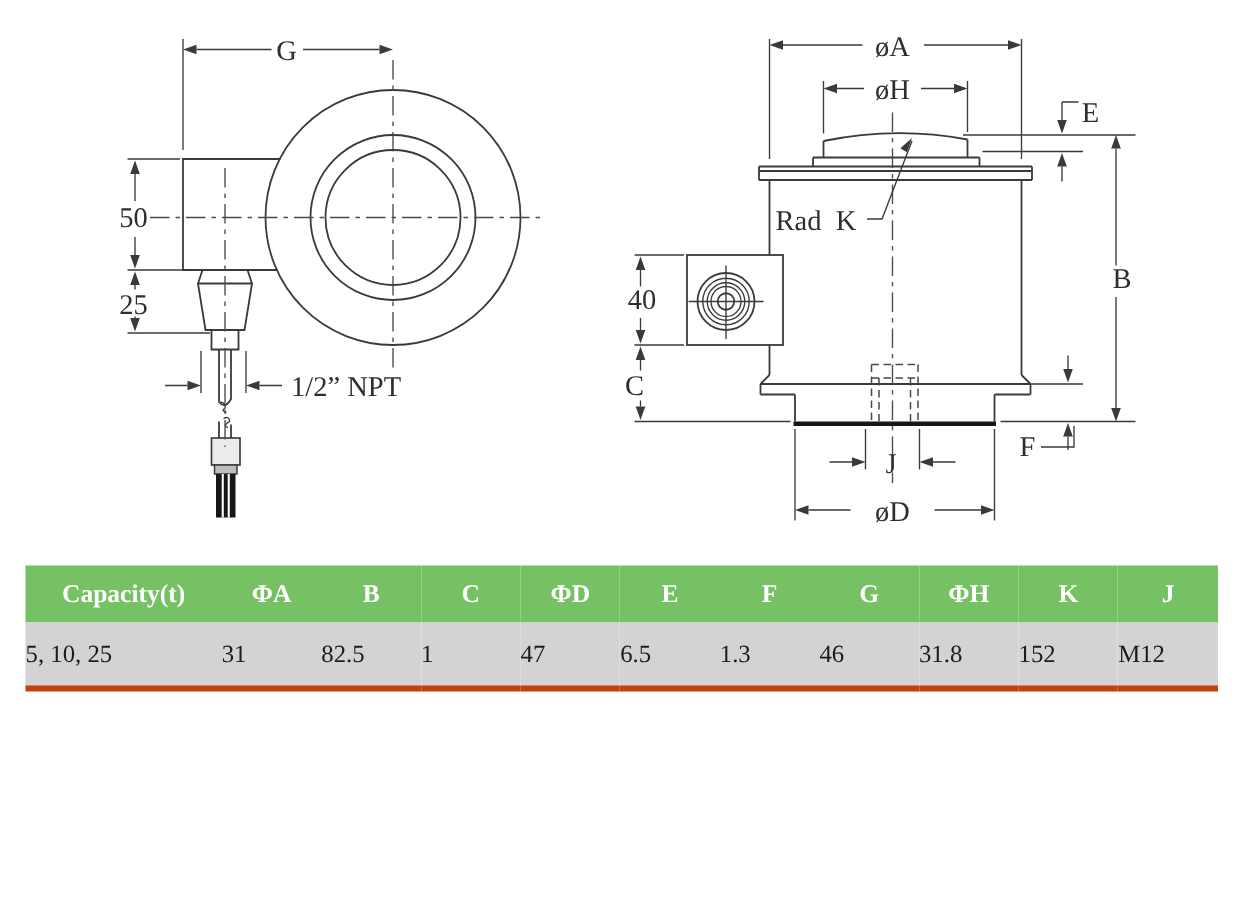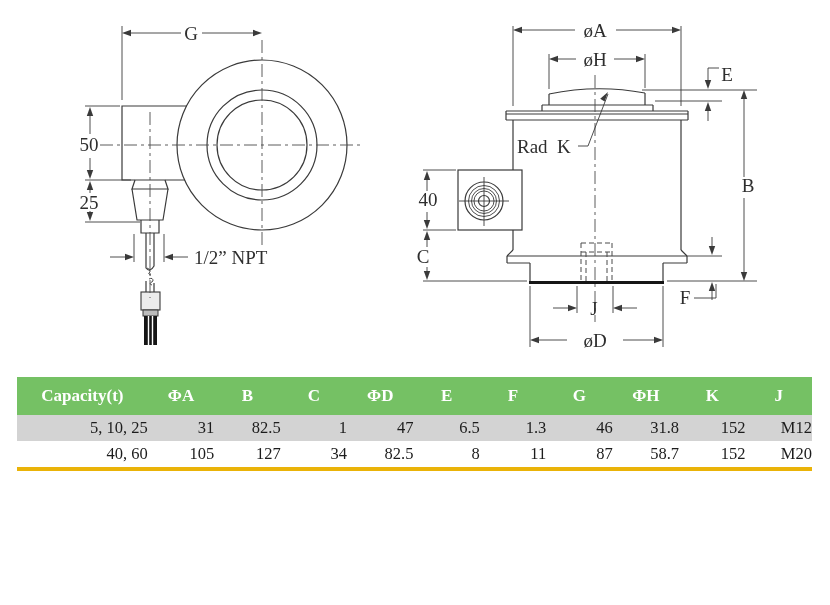--- a/index.html
+++ b/index.html
@@ -10,24 +10,24 @@
   svg .thin{stroke:#3a3a3a;stroke-width:0.9;fill:none;}
   svg .cl{stroke:#4a4a4a;stroke-width:0.9;fill:none;stroke-dasharray:13 4 3 4;}
   svg .dash{stroke:#4a4a4a;stroke-width:1;fill:none;stroke-dasharray:5 3;}
   svg .ah{fill:#3a3a3a;stroke:none;}
   svg .dim{font-size:19px;}
   svg .fill-dark{fill:#161616;stroke:none;}
   svg .fill-lite{fill:#ececec;stroke:#3a3a3a;stroke-width:1.1;}
   svg .fill-mid{fill:#bdbdbd;stroke:#3a3a3a;stroke-width:1;}
 
   .spec-table{position:absolute;left:17px;top:377px;width:795px;border-collapse:collapse;
-              border-bottom:4px solid #eab308;table-layout:fixed;}
+              border-bottom:4px solid #c2410c;table-layout:fixed;}
   .spec-table th{background:#75c164;color:#ffffff;font-weight:bold;font-size:17px;
                  height:38px;text-align:center;vertical-align:middle;padding:0;}
-  .spec-table td{font-size:16.5px;color:#1c1c1c;height:26px;text-align:right;
+  .spec-table td{font-size:16.5px;color:#1c1c1c;height:42px;text-align:left;
                  vertical-align:middle;padding:0;}
   .spec-table tr.alt td{background:#d3d3d3;}
   .spec-table tr.plain td{background:#ffffff;}
   .col-cap{width:130px;} .col-n{width:66px;}
 </style>
 </head>
 <body>
 
 <div class="page">
 
@@ -228,29 +228,16 @@
       <td>82.5</td>
       <td>1</td>
       <td>47</td>
       <td>6.5</td>
       <td>1.3</td>
       <td>46</td>
       <td>31.8</td>
       <td>152</td>
       <td>M12</td>
     </tr>
-    <tr class="plain">
-      <td>40, 60</td>
-      <td>105</td>
-      <td>127</td>
-      <td>34</td>
-      <td>82.5</td>
-      <td>8</td>
-      <td>11</td>
-      <td>87</td>
-      <td>58.7</td>
-      <td>152</td>
-      <td>M20</td>
-    </tr>
   </tbody>
 </table>
 
 </div>
 
 </body></html>

